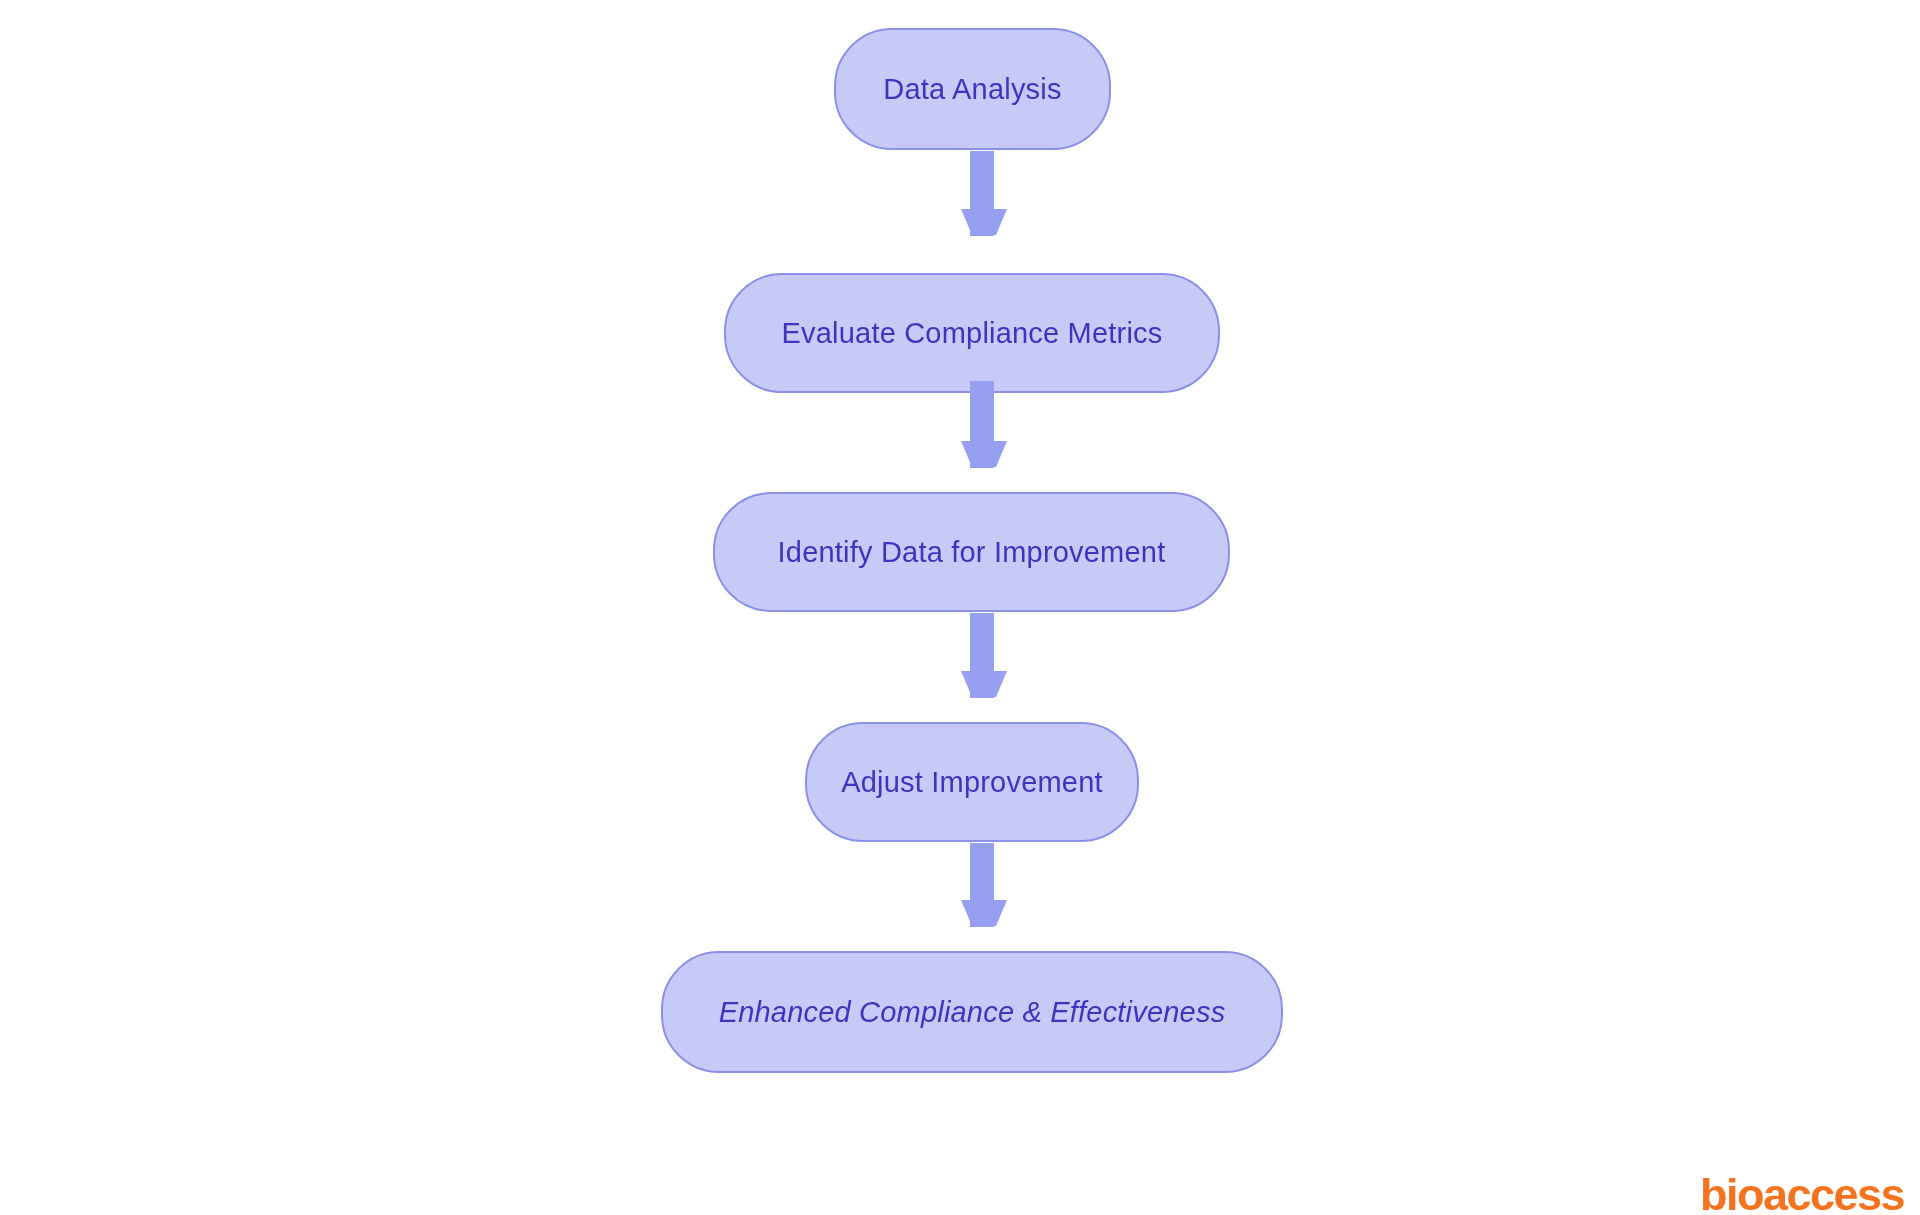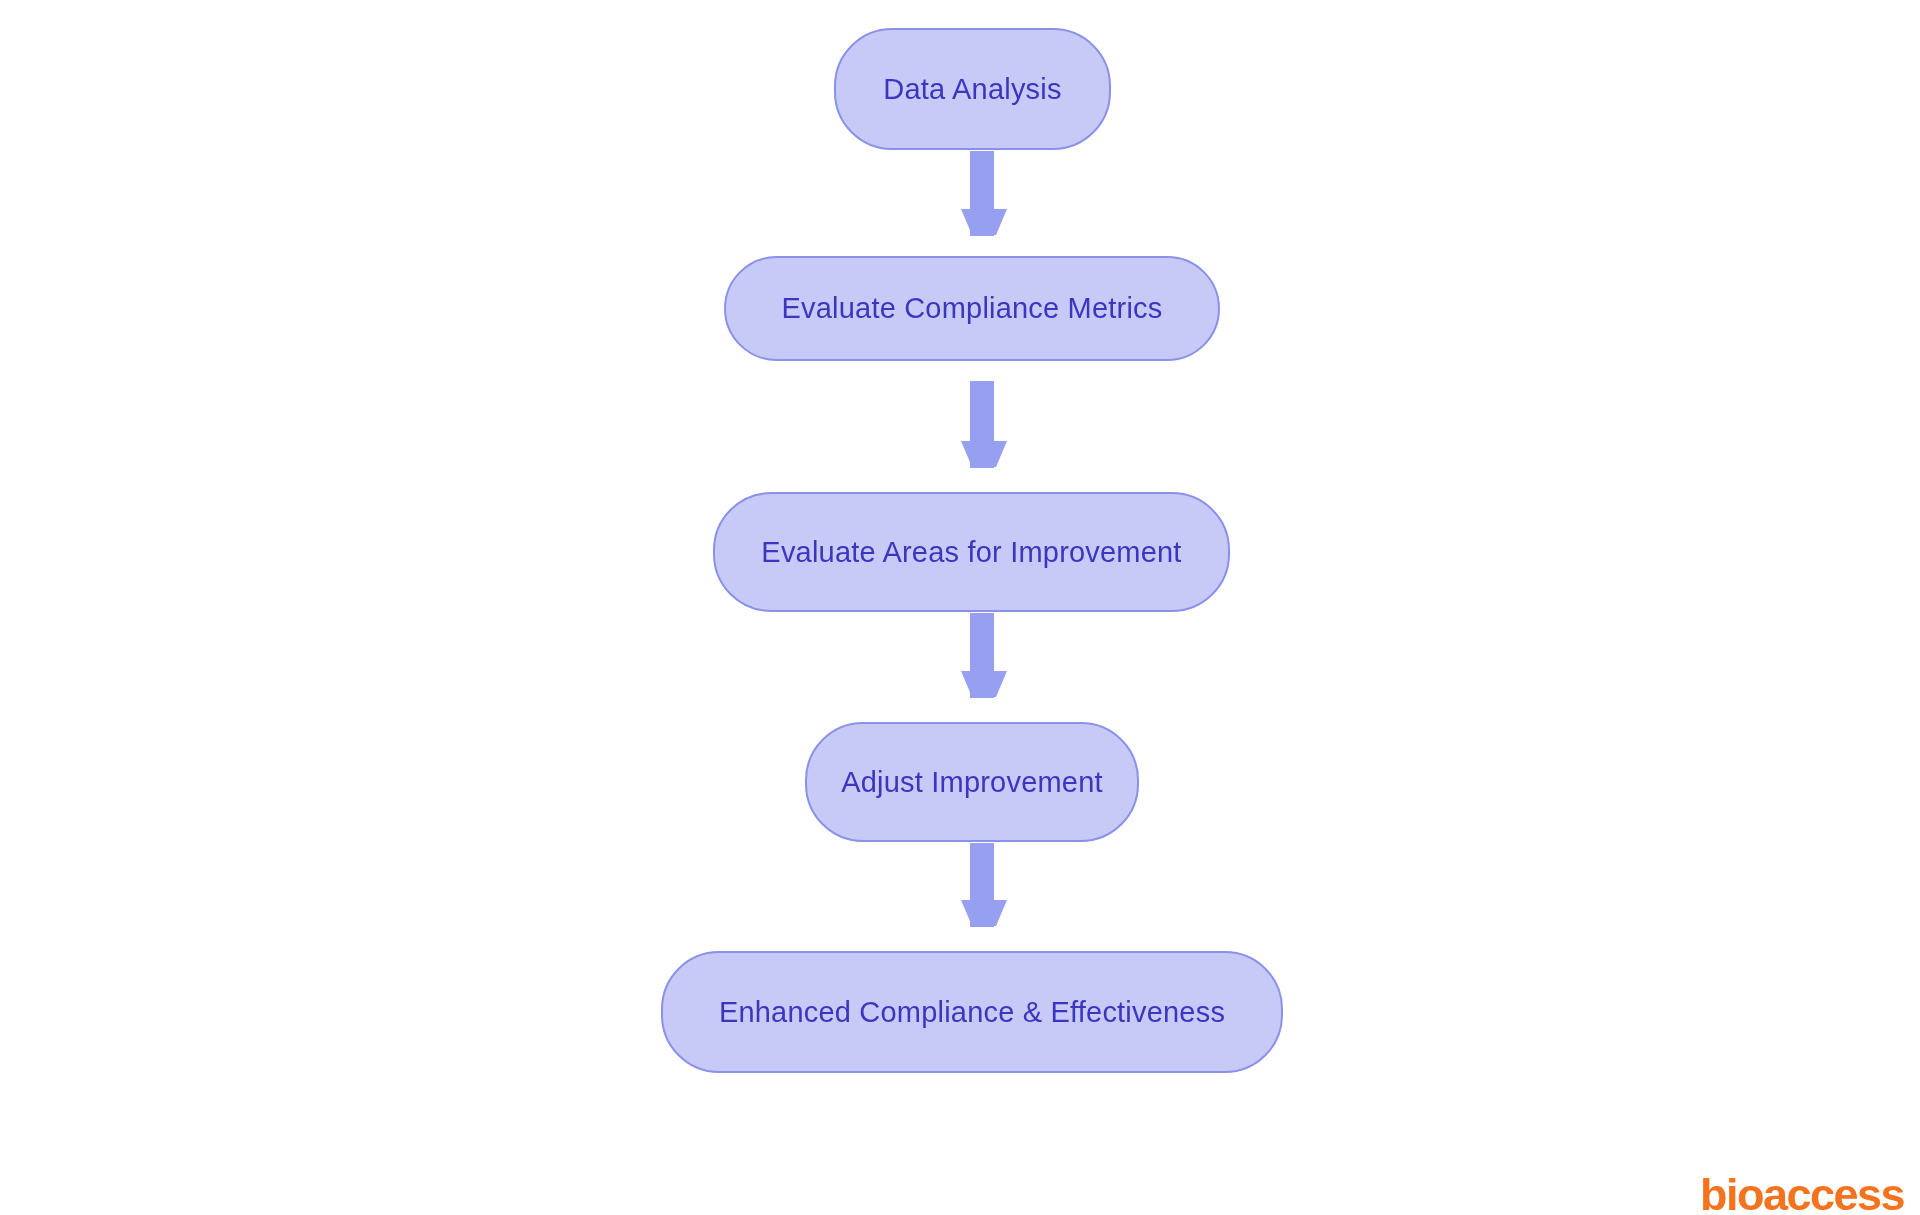--- a/index.html
+++ b/index.html
@@ -87,48 +87,48 @@
 
   <div class="node" style="left: 822px; top: 16px; width: 277px; height: 122px;">
     <span class="node-label">Data Analysis</span>
   </div>
 
   <div class="arrow" style="left: 949px; top: 139px; height: 108px;">
     <div class="arrow-line"></div>
     <div class="arrow-head"></div>
   </div>
 
-  <div class="node" style="left: 712px; top: 244px; width: 496px; height: 105px;">
+  <div class="node" style="left: 712px; top: 261px; width: 496px; height: 120px;">
     <span class="node-label">Evaluate Compliance Metrics</span>
   </div>
 
   <div class="arrow" style="left: 949px; top: 369px; height: 110px;">
     <div class="arrow-line"></div>
     <div class="arrow-head"></div>
   </div>
 
   <div class="node" style="left: 701px; top: 480px; width: 517px; height: 120px;">
-    <span class="node-label">Evaluate Areas for Improvement</span>
+    <span class="node-label">Identify Data for Improvement</span>
   </div>
 
   <div class="arrow" style="left: 949px; top: 601px; height: 108px;">
     <div class="arrow-line"></div>
     <div class="arrow-head"></div>
   </div>
 
   <div class="node" style="left: 793px; top: 710px; width: 334px; height: 120px;">
     <span class="node-label">Adjust Improvement</span>
   </div>
 
   <div class="arrow" style="left: 949px; top: 831px; height: 107px;">
     <div class="arrow-line"></div>
     <div class="arrow-head"></div>
   </div>
 
-  <div class="node" style="left: 649px; top: 939px; width: 622px; height: 122px;">
+  <div class="node" style="left: 649px; top: 939px; width: 622px; height: 122px; font-style: italic;">
     <span class="node-label">Enhanced Compliance &amp; Effectiveness</span>
   </div>
 
 </div>
 
 <div class="logo">
   <div class="logo-row">
     <span class="logo-text">bioaccess</span>
     <span class="logo-reg">®</span>
   </div>

